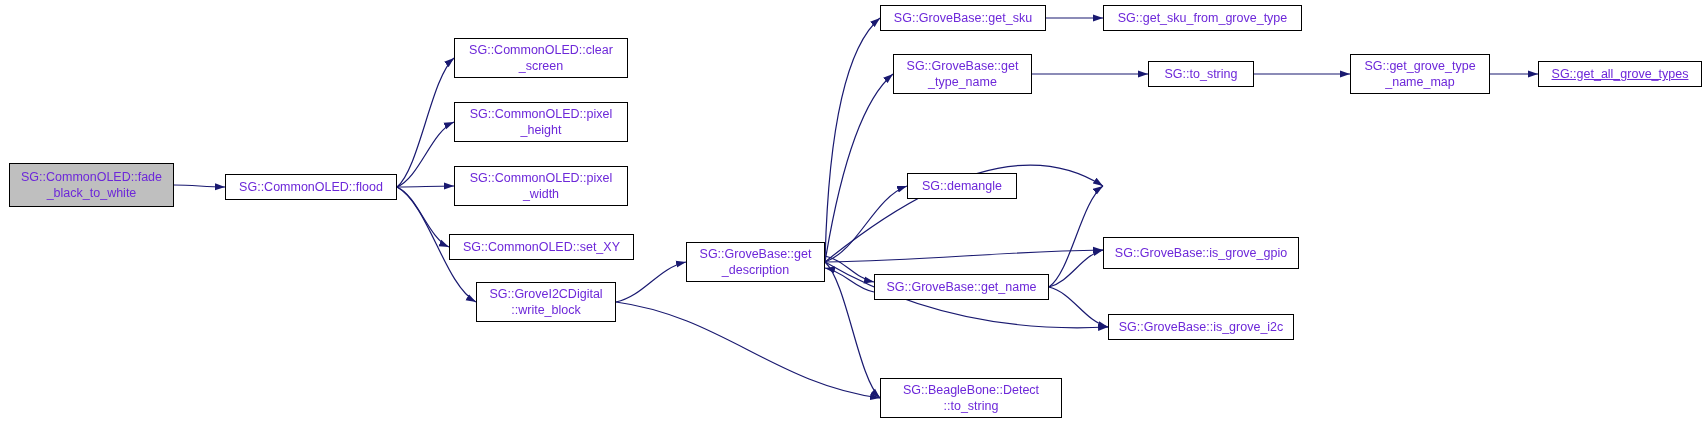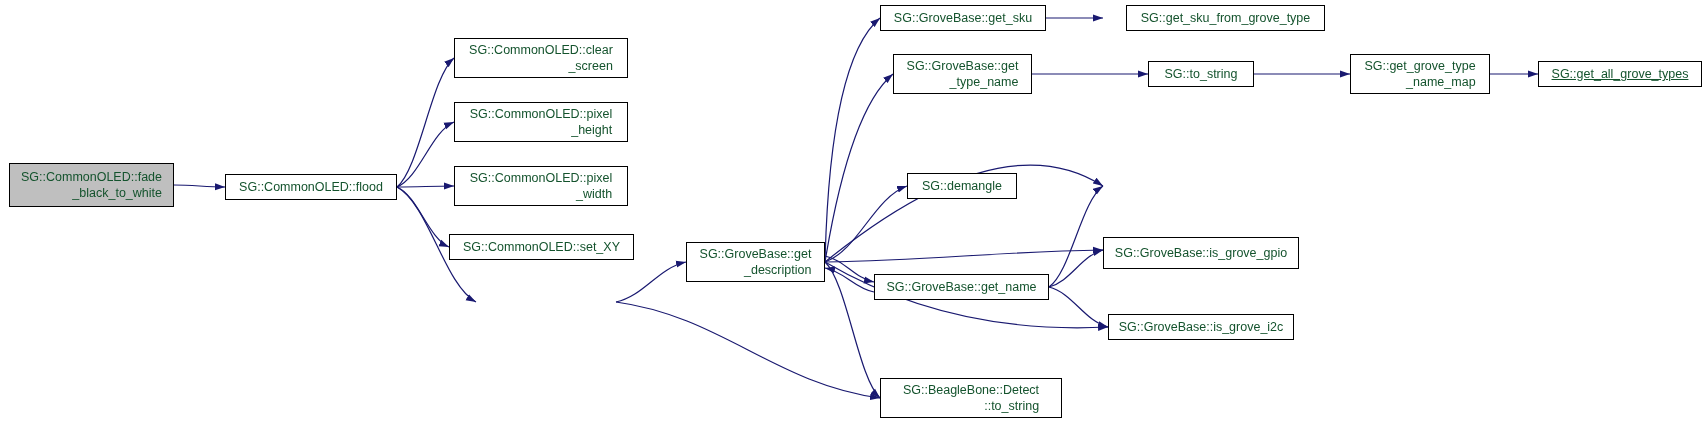--- a/index.html
+++ b/index.html
@@ -18,25 +18,25 @@
   #edge-layer {
     position: absolute;
     left: 0;
     top: 0;
   }
   .node {
     position: absolute;
     box-sizing: border-box;
     border: 1px solid var(--node-border, #000000);
     background: var(--node-fill, #ffffff);
-    color: #14532d;
+    color: #6d28d9;
     display: flex;
     align-items: center;
     justify-content: center;
-    text-align: right;
+    text-align: center;
     font-size: 12.5px;
     line-height: 1.28;
     cursor: pointer;
   }
   .node.highlight {
     background: var(--highlight-fill, #bfbfbf);
     cursor: default;
   }
   .node span {
     white-space: pre-line;
@@ -96,28 +96,32 @@
       <span>SG::CommonOLED::pixel
 _height</span>
     </div>
     <div class="node" style="left: 454px; top: 166px; width: 174px; height: 40px;">
       <span>SG::CommonOLED::pixel
 _width</span>
     </div>
     <div class="node" style="left: 449px; top: 234px; width: 185px; height: 26px;">
       <span>SG::CommonOLED::set_XY</span>
     </div>
+    <div class="node" style="left: 476px; top: 282px; width: 140px; height: 40px;">
+      <span>SG::GroveI2CDigital
+::write_block</span>
+    </div>
     <div class="node" style="left: 686px; top: 242px; width: 139px; height: 40px;">
       <span>SG::GroveBase::get
 _description</span>
     </div>
     <div class="node" style="left: 880px; top: 5px; width: 166px; height: 26px;">
       <span>SG::GroveBase::get_sku</span>
     </div>
-    <div class="node" style="left: 1126px; top: 5px; width: 199px; height: 26px;">
+    <div class="node" style="left: 1103px; top: 5px; width: 199px; height: 26px;">
       <span>SG::get_sku_from_grove_type</span>
     </div>
     <div class="node" style="left: 893px; top: 54px; width: 139px; height: 40px;">
       <span>SG::GroveBase::get
 _type_name</span>
     </div>
     <div class="node" style="left: 1148px; top: 61px; width: 106px; height: 26px;">
       <span>SG::to_string</span>
     </div>
     <div class="node" style="left: 1350px; top: 54px; width: 140px; height: 40px;">

